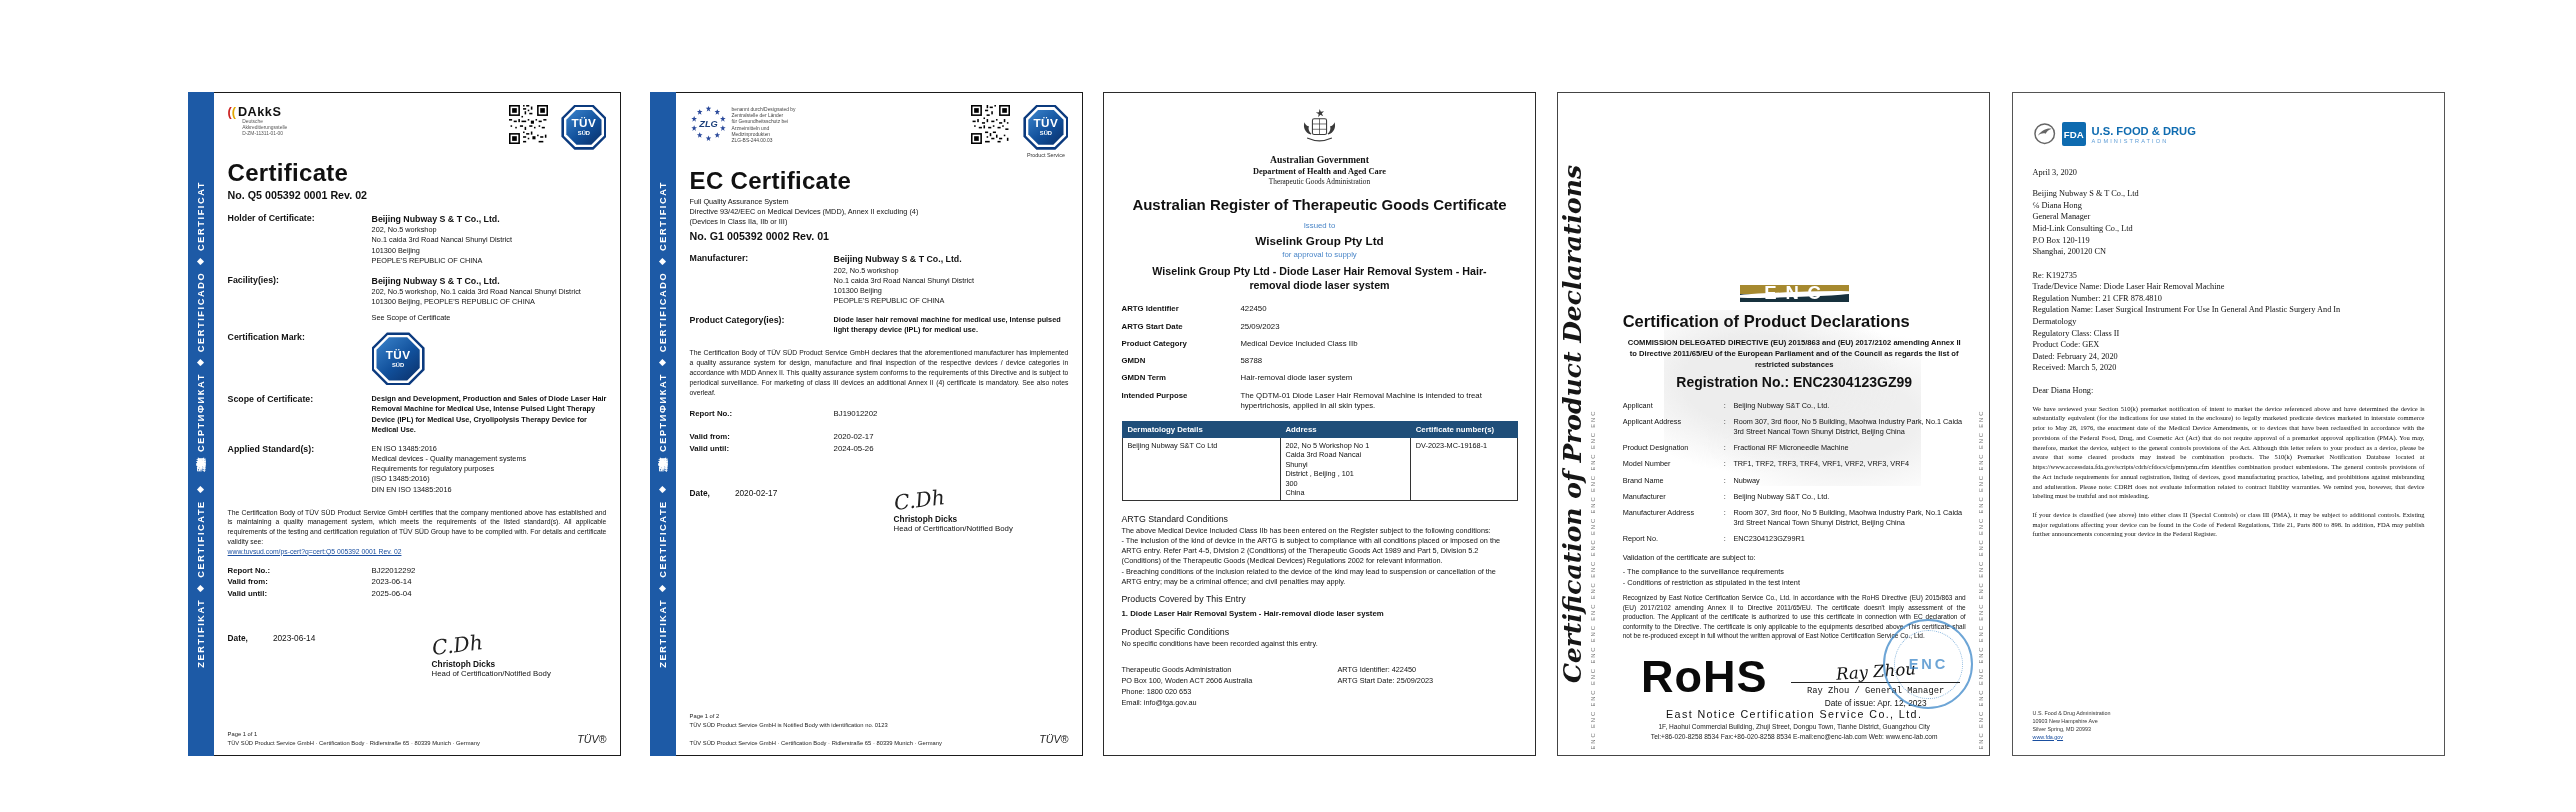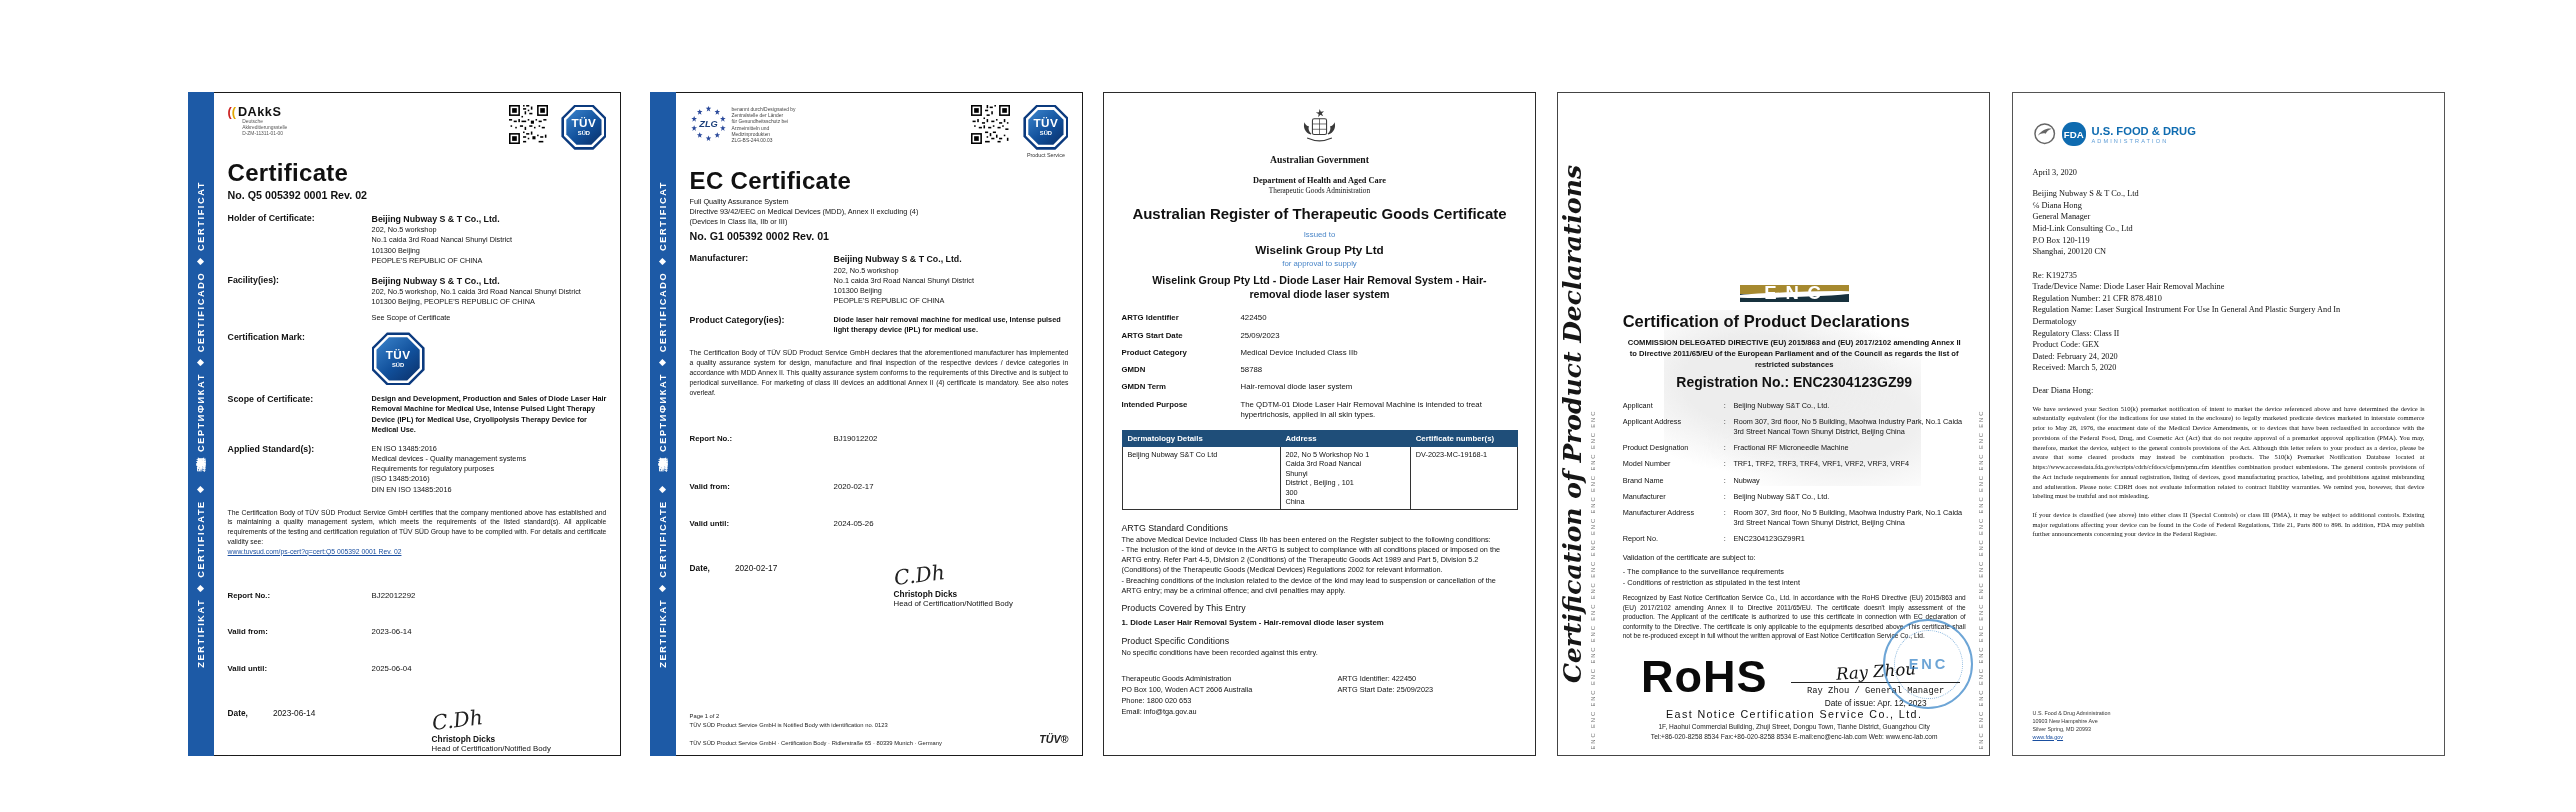--- a/index.html
+++ b/index.html
@@ -44,38 +44,38 @@
   .certno { font-size: 10.7px; font-weight: bold; margin-bottom: 11.7px; }
   .trow { display: flex; margin-bottom: 8.8px; }
   .trow .lbl { width: 144px; font-weight: bold; font-size: 8.8px; flex-shrink: 0; }
   .trow .val { flex: 1; font-size: 7.3px; line-height: 1.4; }
   .val .name { font-weight: bold; font-size: 8.8px; display: block; }
   .boldval { font-weight: bold; font-size: 8.3px; line-height: 1.45; }
   .gapline { height: 5.8px; }
   .tuvpara { font-size: 6.8px; line-height: 1.45; text-align: justify; margin: 3.9px 0 1px; }
   .tuvlink { color: #1a4fa0; text-decoration: underline; font-size: 6.8px; }
   .kvs { margin-top: 9.7px; }
-  .kv { display: flex; font-size: 7.8px; line-height: 1.5; margin-top: 25px; }
+  .kv { display: flex; font-size: 7.8px; line-height: 1.5; }
   .kv .k { width: 144px; font-weight: bold; }
   .sigrow { display: flex; margin-top: 33px; align-items: flex-start; }
   .daterow { display: flex; font-size: 8.3px; font-weight: bold; width: 175px; }
   .daterow .dv { font-weight: normal; margin-left: 25px; }
   .sigblock { flex: 1; padding-left: 29px; }
   .sig-script { font-family: "DejaVu Serif", serif; font-style: italic; font-size: 20.4px;
                 transform: rotate(-7deg); display: inline-block; color: #222; }
   .signer { font-size: 8.3px; font-weight: bold; margin-top: 1.9px; }
   .signer-title { font-size: 7.8px; }
   .tuvfooter { margin-top: auto; font-size: 5.8px; color: #222; line-height: 1.5; display: flex; align-items: flex-end; }
-  .tuv-word { margin-left: auto; font-weight: bold; font-size: 10.7px; font-style: italic; }
+  .tuv-word { margin-left: auto; font-weight: normal; font-size: 10.7px; font-style: italic; }
 
   
   .c3 { border: 1.9px solid #2b2b2b; padding: 13.6px 17.5px; display: flex; flex-direction: column; }
   .c3head { text-align: center; }
   .gov1 { font-family: "Liberation Serif", serif; font-weight: bold; font-size: 9.7px; margin-top: 2.9px; }
-  .gov2 { font-family: "Liberation Serif", serif; font-weight: bold; font-size: 8.3px; margin-top: 11px; }
+  .gov2 { font-family: "Liberation Serif", serif; font-weight: bold; font-size: 8.3px; margin-top: 2px; }
   .gov3 { font-family: "Liberation Serif", serif; font-size: 7.3px; margin-top: 1px; }
   .c3title { font-size: 15px; font-weight: bold; text-align: center; margin: 9.7px 0 5.8px; }
   .blue { color: #4a86c8; }
   .issued { text-align: center; font-size: 7.8px; margin: 1.9px 0; }
   .issuedname { text-align: center; font-size: 11.7px; font-weight: bold; margin: 1.9px 0; }
   .ptitle { text-align: center; font-size: 10.7px; font-weight: bold; margin: 3.9px 13.6px 7.8px; line-height: 1.3; }
   .f3row { display: flex; font-size: 7.8px; margin: 3.4px 0; line-height: 1.35; }
   .f3row .k { width: 119px; font-weight: bold; flex-shrink: 0; }
   .c3t { width: 100%; border-collapse: collapse; margin: 5.8px 0; font-size: 7.3px; table-layout: fixed; }
   .c3t th { background: #1f4e79; color: #fff; text-align: left; padding: 2.9px 4.9px; font-size: 7.8px;
@@ -133,21 +133,21 @@
   .c4bottom { margin-top: auto; padding-bottom: 5.8px; }
   .enccompany { text-align: center; font-weight: normal; font-size: 10.7px; letter-spacing: 1.4px; }
   .encaddr, .enccontact { text-align: center; font-size: 6.6px; margin-top: 2.9px; color: #222; }
 
   
   .c5 { border: 1px solid #555; padding: 13.6px 19.5px; display: flex; flex-direction: column;
         font-family: "Liberation Serif", "DejaVu Serif", serif; }
   .fda-head { display: flex; align-items: center; gap: 5.8px; margin: 15.6px 0 21.4px; }
   .fda-sq { width: 24px; height: 24px; background: #0e6bb0; color: #fff; display: flex; align-items: center;
             justify-content: center; font-family: "Liberation Sans", sans-serif; font-weight: bold;
-            font-size: 9.7px; border-radius: 11px; }
+            font-size: 9.7px; border-radius: 2px; }
   .fda-l1 { color: #0e6bb0; font-family: "Liberation Sans", sans-serif; font-weight: bold; font-size: 11.2px; }
   .fda-l2 { color: #5b9bd5; font-family: "Liberation Sans", sans-serif; font-size: 5.6px; letter-spacing: 2.1px; margin-top: 1px; }
   .c5date { font-size: 8.3px; margin-bottom: 11.7px; }
   .c5addr { font-size: 8.3px; line-height: 1.4; margin-bottom: 11.7px; }
   .c5re { font-size: 8.3px; line-height: 1.4; margin-bottom: 11.7px; }
   .c5sal { font-size: 8.3px; margin-bottom: 8.8px; }
   .c5body { font-size: 6.5px; line-height: 1.5; text-align: justify; margin-bottom: 8.8px; }
   .c5footer { margin-top: auto; font-size: 5.4px; color: #333; line-height: 1.45;
               font-family: "Liberation Sans", sans-serif; }
   .c5flink { color: #1a4fa0; text-decoration: underline; }

